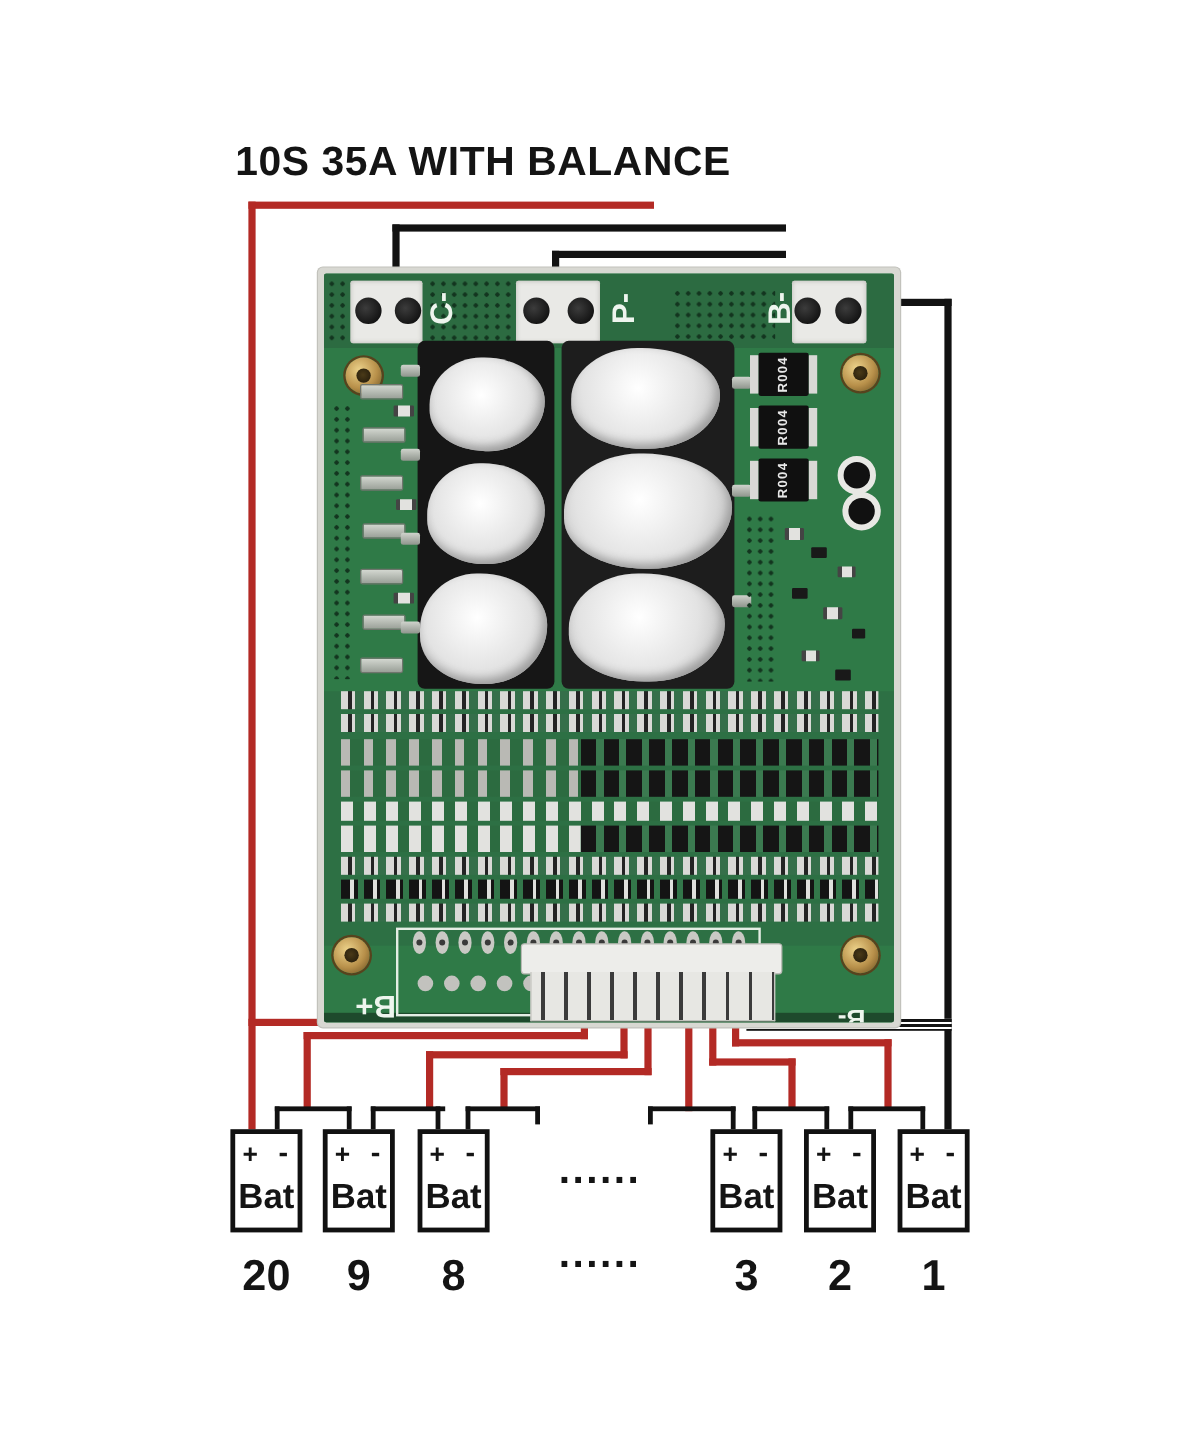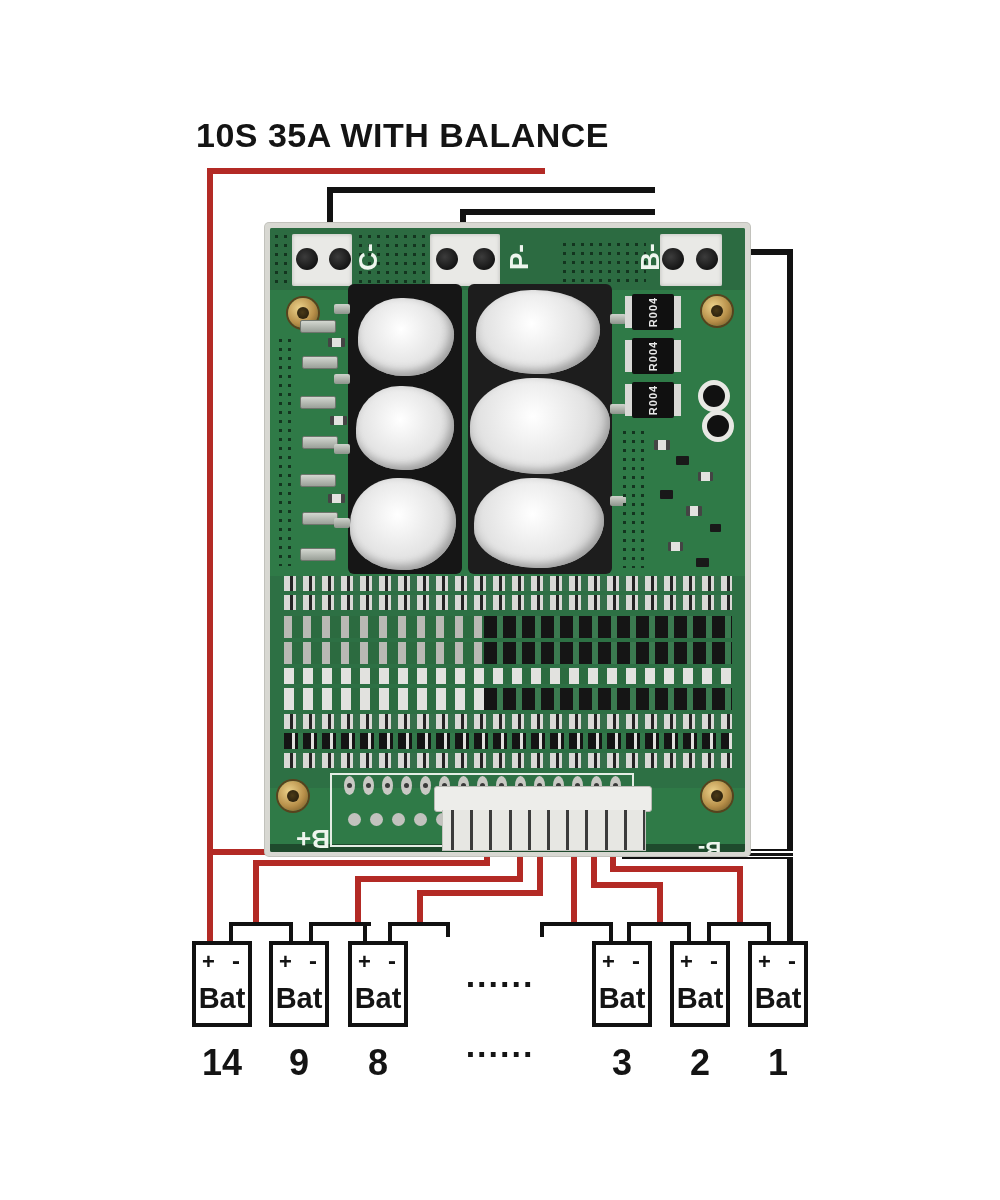--- a/index.html
+++ b/index.html
@@ -295,21 +295,21 @@
     <span class="lbl">Bat</span>
   </div>
   <div class="bat" style="left:748px;top:941px;">
     <span class="plus">+</span>
     <span class="minus">-</span>
     <span class="lbl">Bat</span>
   </div>
 
   <div class="dots" style="left:450px;top:958px;width:100px;text-align:center;">......</div>
 
-  <div class="batnum" style="left:192px;top:1042px;">14</div>
+  <div class="batnum" style="left:192px;top:1042px;">20</div>
   <div class="batnum" style="left:269px;top:1042px;">9</div>
   <div class="batnum" style="left:348px;top:1042px;">8</div>
   <div class="dots" style="left:450px;top:1028px;width:100px;text-align:center;">......</div>
   <div class="batnum" style="left:592px;top:1042px;">3</div>
   <div class="batnum" style="left:670px;top:1042px;">2</div>
   <div class="batnum" style="left:748px;top:1042px;">1</div>
 
 </div>
 
 </body></html>

